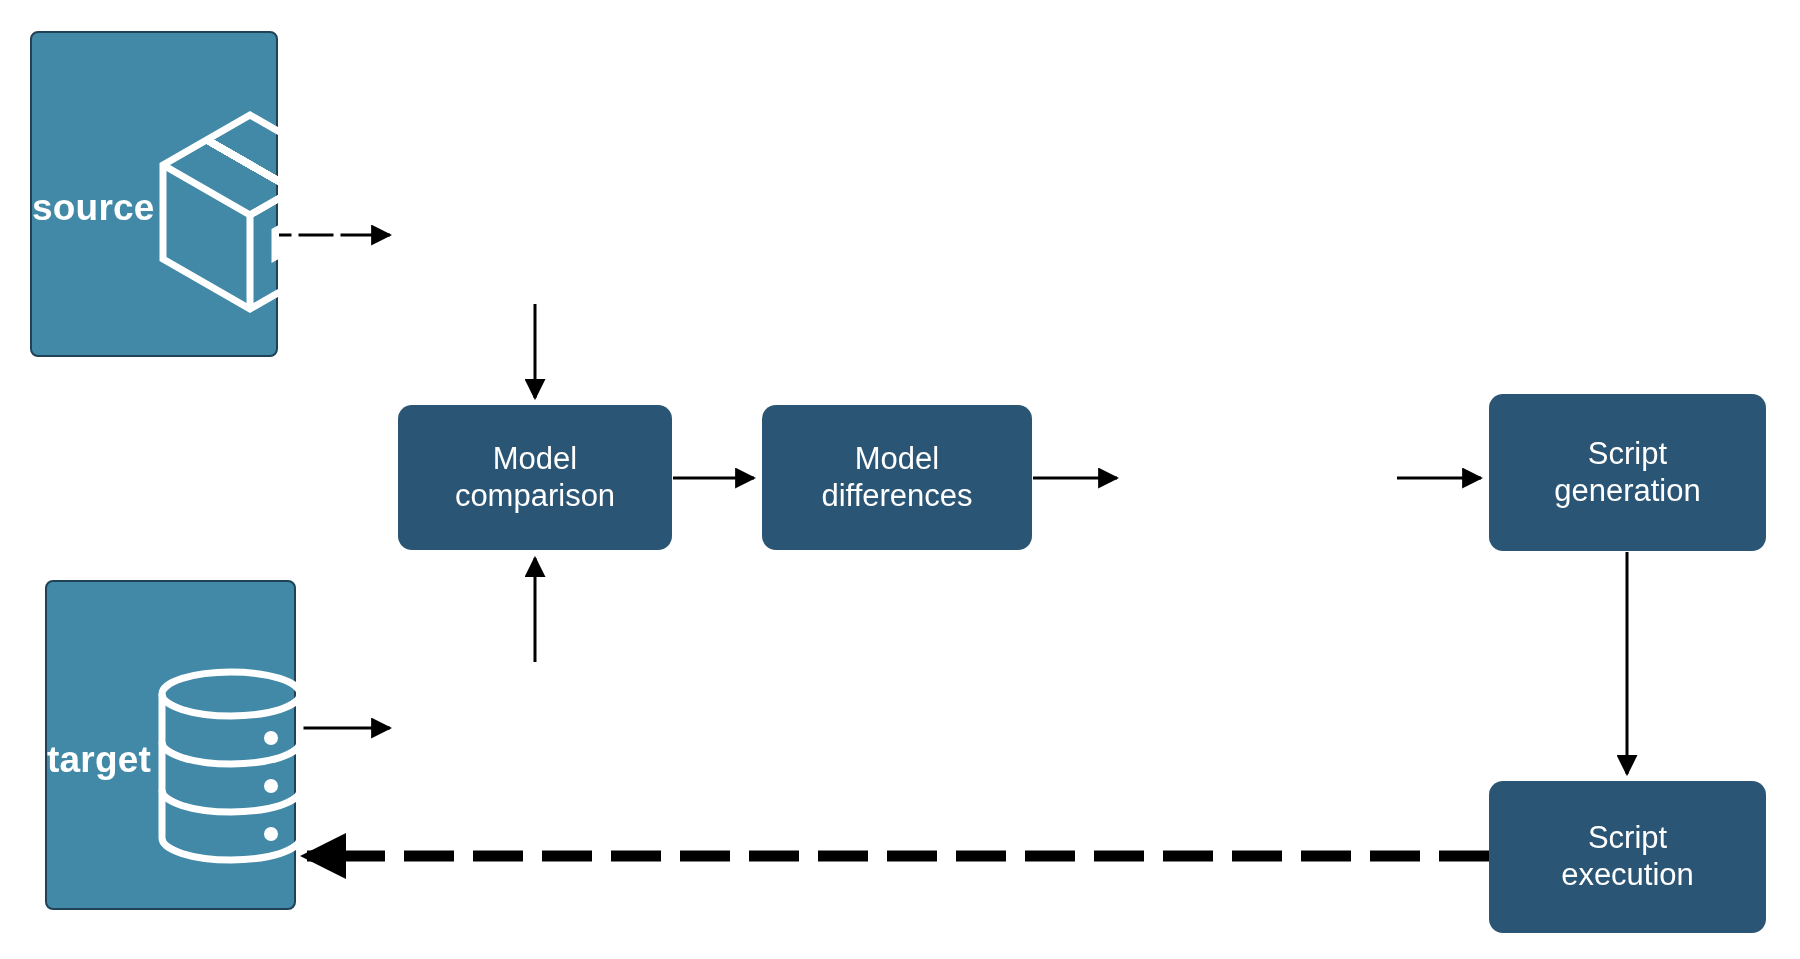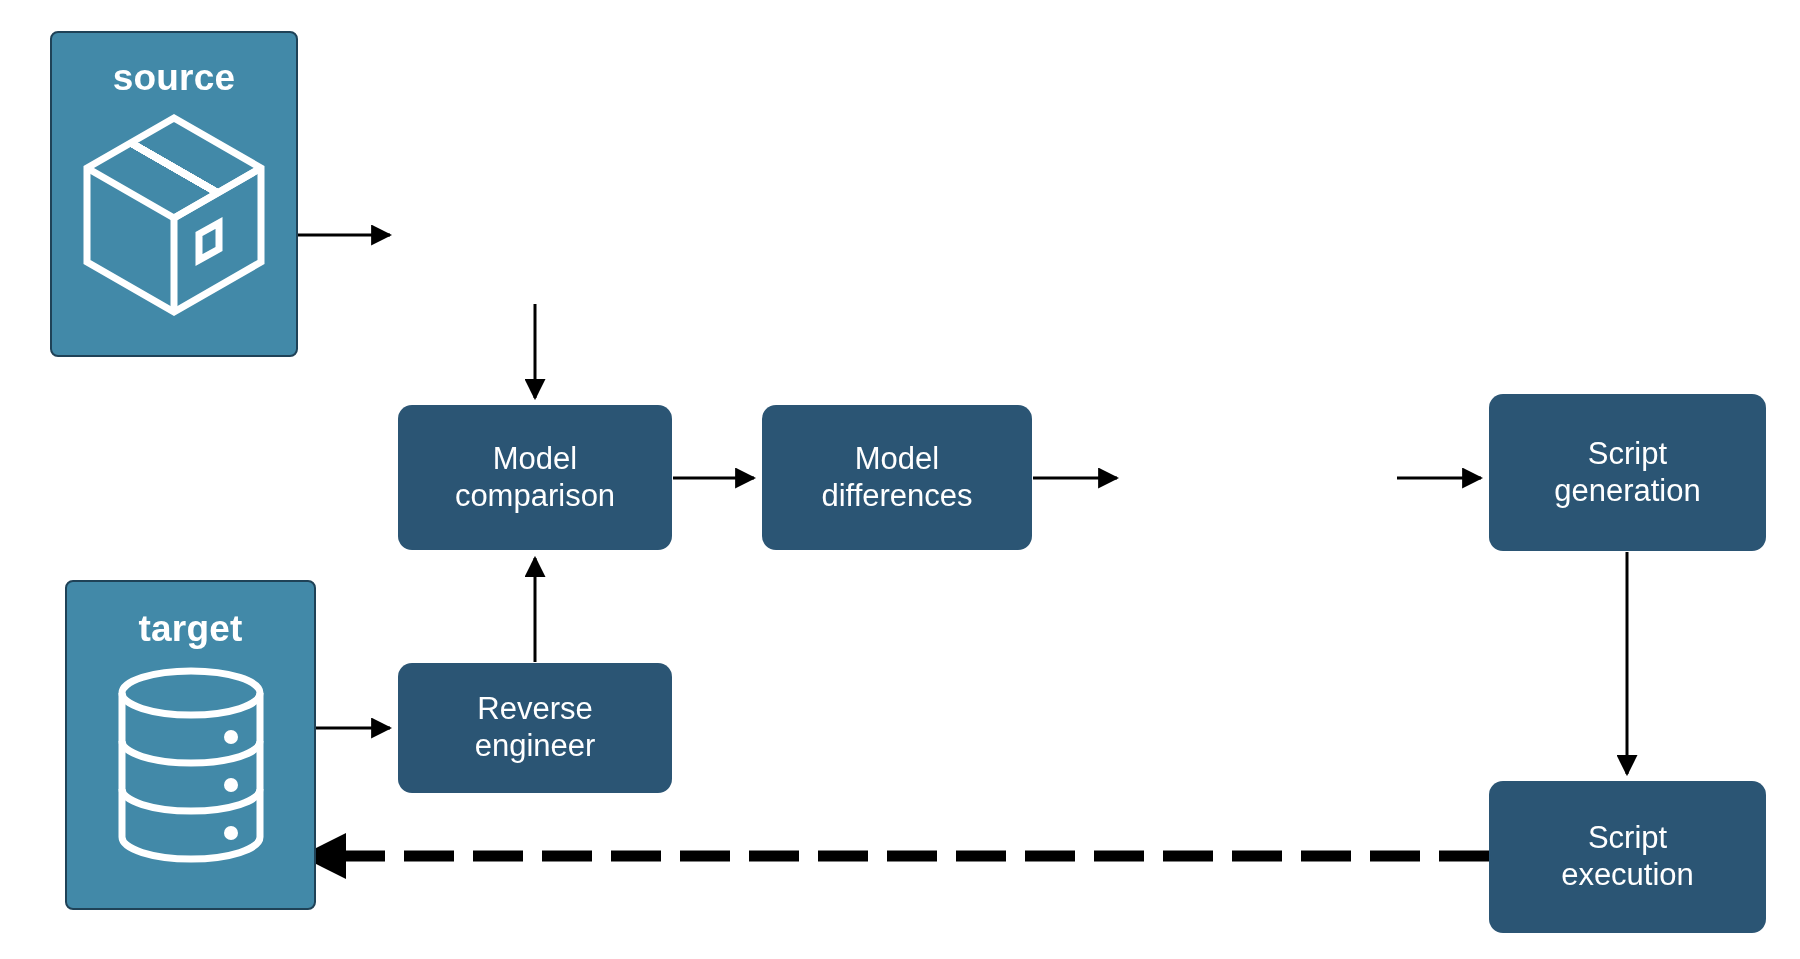--- a/index.html
+++ b/index.html
@@ -26,24 +26,23 @@
     pointer-events: none;
   }
   
   .endpoint {
     position: absolute;
     box-sizing: border-box;
     background: #4289a8;
     border: 2px solid #1f4257;
     border-radius: 8px;
     display: flex;
-    flex-direction: column;
+    flex-direction: row;
     align-items: center;
     z-index: 2;
-    margin-left: 20px;
   }
   .endpoint-label {
     color: #ffffff;
     font-weight: bold;
     font-size: 37px;
     letter-spacing: 0.2px;
     line-height: 1;
     white-space: nowrap;
   }
   .endpoint-icon {
@@ -177,18 +176,14 @@
   <div class="process" style="left:1489px; top:394px; width:277px; height:157px;">
     <div class="process-label">Script
 generation</div>
   </div>
 
   <div class="process" style="left:1489px; top:781px; width:277px; height:152px;">
     <div class="process-label">Script
 execution</div>
   </div>
 
-  <div class="process" style="left:398px; top:663px; width:274px; height:130px;">
-    <div class="process-label">Reverse
-engineer</div>
-  </div>
 
 </div>
 
 </body></html>

